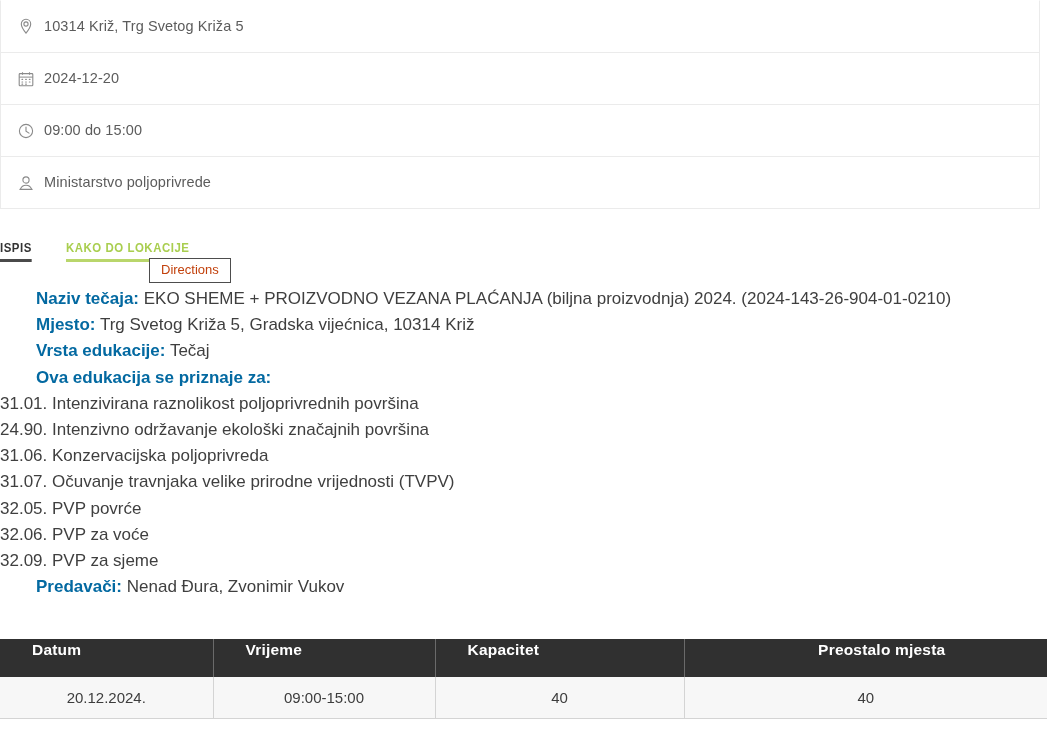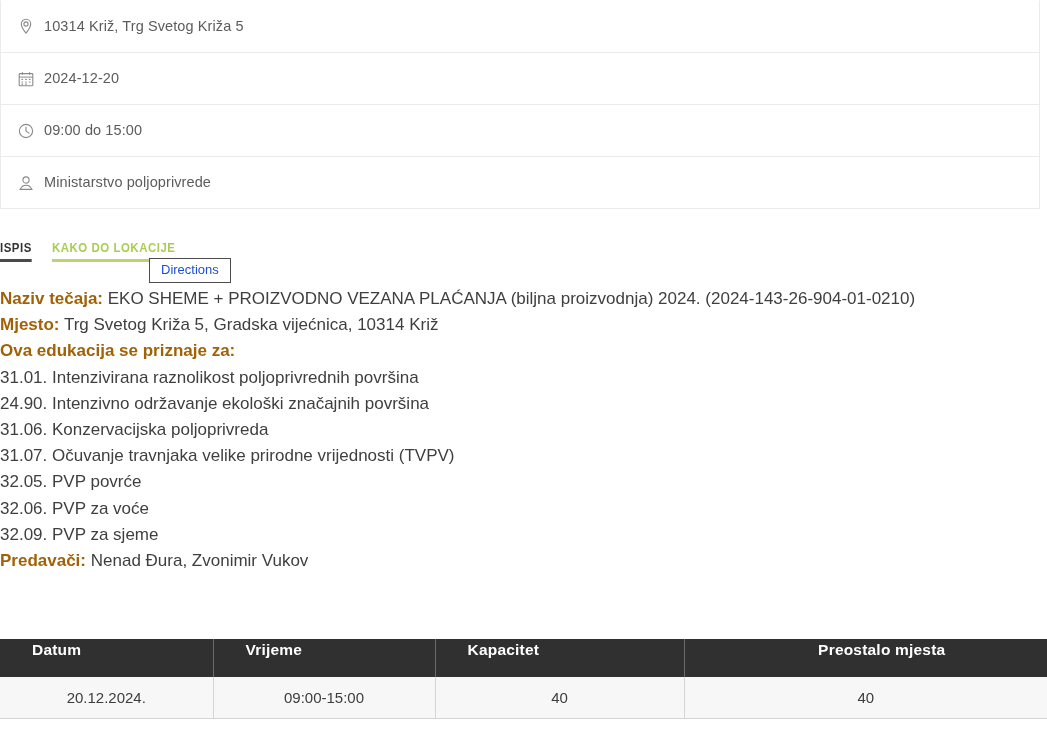--- a/index.html
+++ b/index.html
@@ -54,21 +54,21 @@
   .info-row .ico svg { display: block; }
   .info-row .txt { line-height: 1; }
 
   
   .actions {
     position: absolute;
     left: 0;
     top: 240px;
     display: flex;
     align-items: flex-start;
-    gap: 16px;
+    gap: 30px;
   }
   .action-link {
     font-size: 13px;
     font-weight: 700;
     letter-spacing: 0.6px;
     text-decoration: none;
     padding-bottom: 4px;
     display: inline-block;
     font-family: "Liberation Sans Narrow", "Liberation Sans", sans-serif;
     transform: scaleX(0.88);
@@ -85,40 +85,41 @@
 
   
   .tooltip {
     position: absolute;
     left: 149px;
     top: 258px;
     background: #ffffff;
     border: 1px solid #4d4d4d;
     padding: 3px 11px 4px 11px;
     font-size: 13px;
-    color: #1d4ed8;
+    color: #c2410c;
     line-height: 1.25;
     white-space: nowrap;
     z-index: 20;
   }
 
   
   .details {
     position: absolute;
     left: 0;
     top: 286px;
     width: 1047px;
     font-size: 17px;
     line-height: 26.2px;
     color: #3f3f3f;
   }
   .details .line { white-space: nowrap; }
   .details b {
     font-weight: 700;
-    color: #a16207;
+    color: #0369a1;
+    margin-left: 36px;
   }
 
   
   .schedule-table {
     position: absolute;
     left: 0;
     top: 639px;
     width: 1047px;
     border-collapse: collapse;
     table-layout: fixed;
@@ -220,20 +221,24 @@
     <div class="line">
       <b>Naziv tečaja:</b>
       <span>EKO SHEME + PROIZVODNO VEZANA PLAĆANJA (biljna proizvodnja) 2024. (2024-143-26-904-01-0210)</span>
     </div>
 
     <div class="line">
       <b>Mjesto:</b>
       <span>Trg Svetog Križa 5, Gradska vijećnica, 10314 Križ</span>
     </div>
 
+    <div class="line">
+      <b>Vrsta edukacije:</b>
+      <span>Tečaj</span>
+    </div>
 
     <div class="line">
       <b>Ova edukacija se priznaje za:</b>
     </div>
 
     <div class="line">31.01. Intenzivirana raznolikost poljoprivrednih površina</div>
     <div class="line">24.90. Intenzivno održavanje ekološki značajnih površina</div>
     <div class="line">31.06. Konzervacijska poljoprivreda</div>
     <div class="line">31.07. Očuvanje travnjaka velike prirodne vrijednosti (TVPV)</div>
     <div class="line">32.05. PVP povrće</div>

